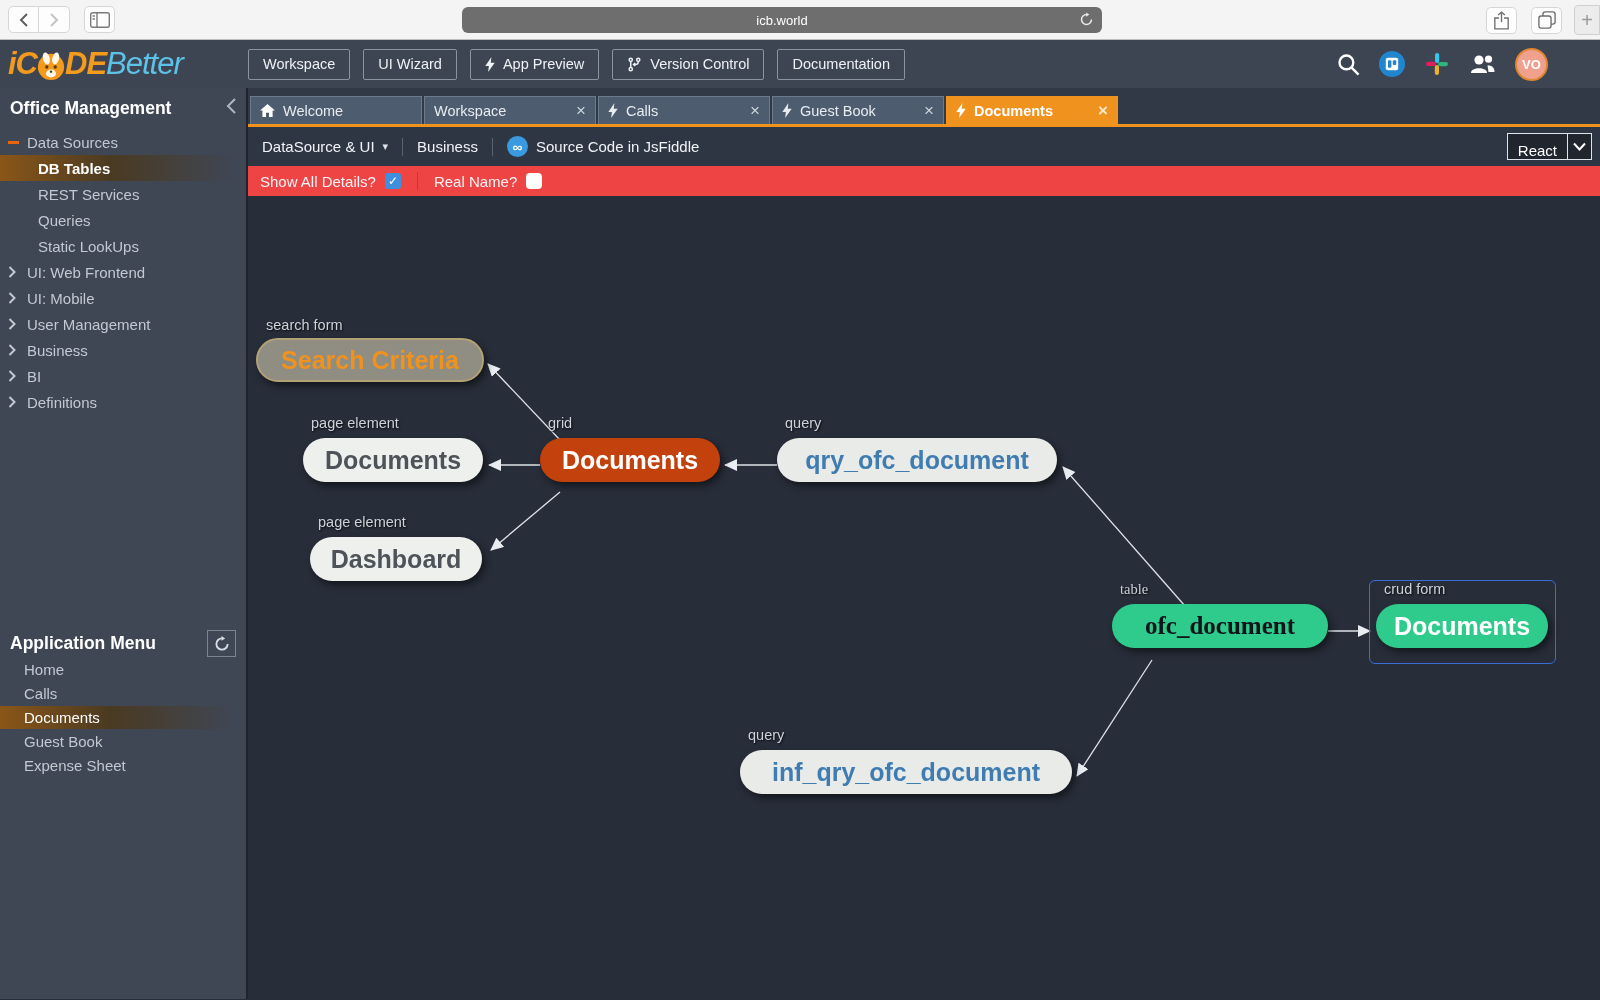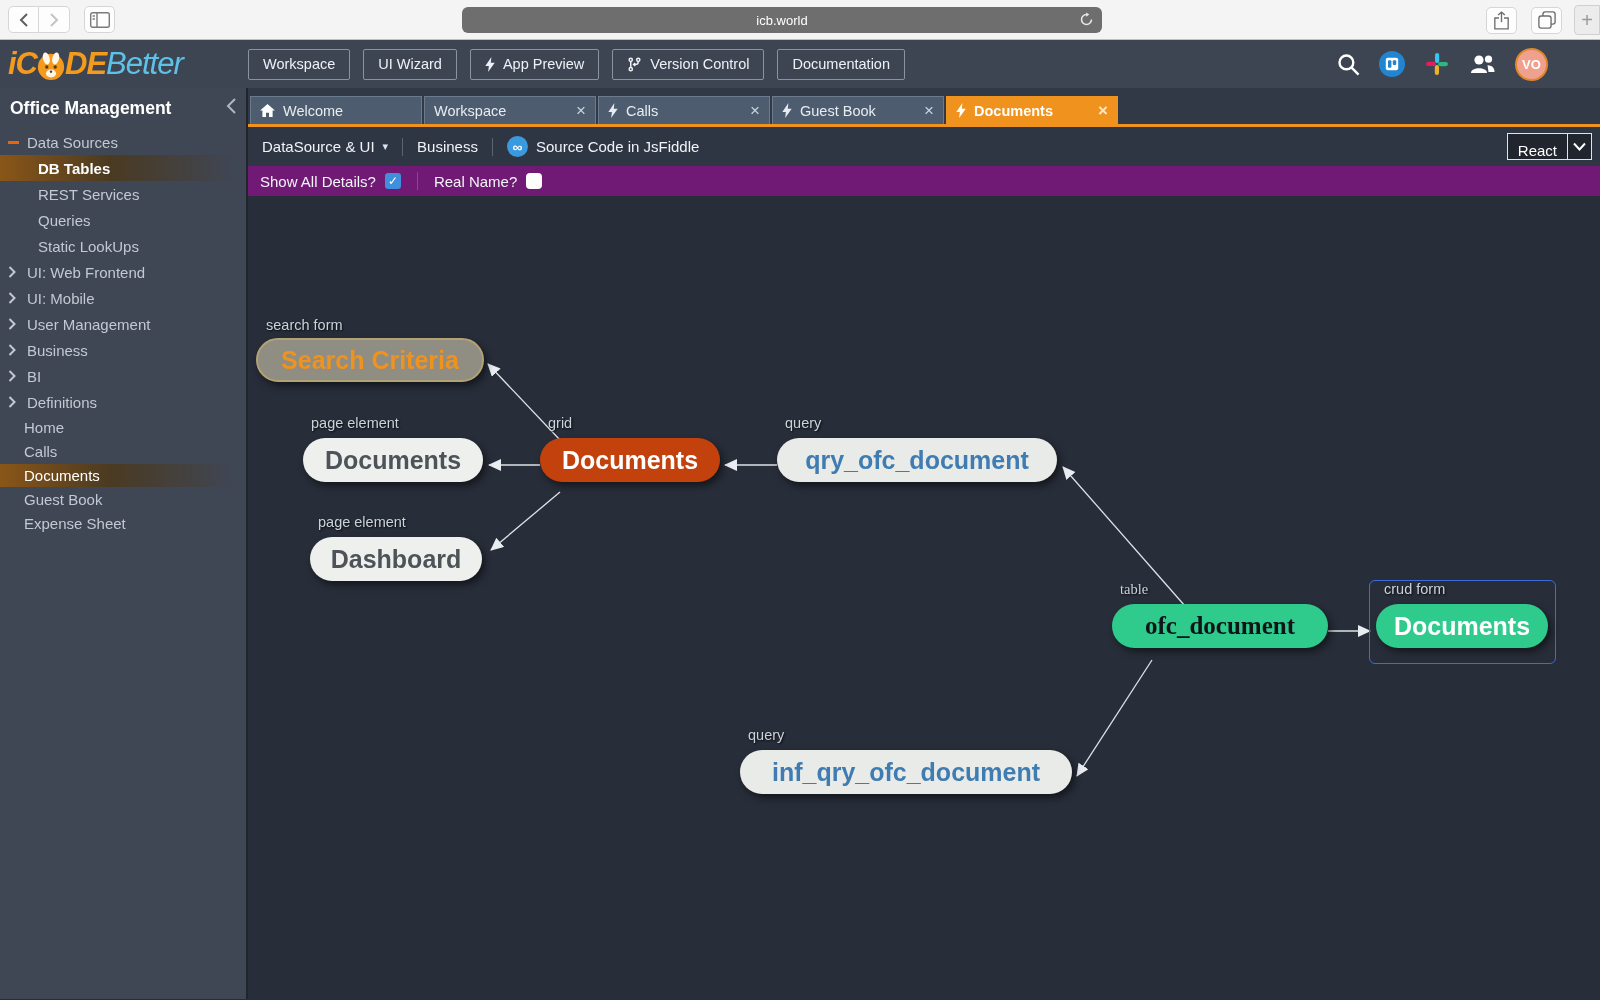--- a/index.html
+++ b/index.html
@@ -62,21 +62,21 @@
   .jsf { width:21px; height:21px; border-radius:50%; background:#3a9adf; color:#fff; font-size:14px; font-weight:bold; display:flex; align-items:center; justify-content:center; }
   .react-select { position:absolute; right:8px; top:6px; height:27px; display:flex; align-items:stretch; border:1px solid #dfe4ec; background:#20252e; color:#fff; cursor:pointer; }
   .react-select .val { padding:16px 10px; display:flex; align-items:center; font-size:15px; }
   .react-select .arr { width:24px; border-left:1px solid #dfe4ec; display:flex; align-items:center; justify-content:center; }
 
   
   .panel-head { height:30px; background:#343b48; border-top:1px solid #454d5b; display:flex; align-items:center; padding:0 12px; }
   .panel-title { color:#f0931d; font-size:16.5px; }
   .panel-ctrls { margin-left:auto; display:flex; align-items:center; gap:9px; }
   .pc { cursor:pointer; display:flex; align-items:center; }
-  .check-row { height:30px; background:#701a75; display:flex; align-items:center; padding-left:12px; color:#f2f4f7; font-size:15px; gap:10px; }
+  .check-row { height:30px; background:#ef4444; display:flex; align-items:center; padding-left:12px; color:#f2f4f7; font-size:15px; gap:10px; }
   .cbx { display:flex; align-items:center; gap:9px; cursor:pointer; }
   .box { width:16px; height:16px; border-radius:4px; background:#fdfdfd; display:flex; align-items:center; justify-content:center; font-size:12px; color:#fff; }
   .box.on { background:#3f8fdc; border-radius:3px; }
   .vdiv { width:1px; height:18px; background:#5a6373; margin:0 6px; }
 
   
   .canvas { position:relative; flex:1; background:#272d39; overflow:hidden; }
   .edges { position:absolute; left:0; top:0; }
   .node { position:absolute; height:44px; border-radius:27px; display:flex; align-items:center; justify-content:center; font-weight:bold; font-size:25px; box-shadow:3px 4px 7px rgba(0,0,0,0.5); cursor:pointer; }
   .node-label { position:absolute; top:-23px; left:8px; font-size:14.5px; font-weight:normal; color:#ccd2da; text-shadow:1px 1px 2px rgba(0,0,0,0.8); white-space:nowrap; }
@@ -298,20 +298,29 @@
           <span class="lead">
             <span class="icon ">
               <svg width="8" height="12" viewBox="0 0 8 12" fill="none" stroke="currentColor" stroke-width="2">
                 <path d="M1.5 1 L6.5 6 L1.5 11"></path>
               </svg>
             </span>
           </span>
           <span>Definitions</span>
         </div>
       </div>
+    <div class="menu-title">
+      <span>Application Menu</span>
+      <button class="refresh-btn">
+        <svg width="16" height="16" viewBox="0 0 16 16" fill="none" stroke="currentColor" stroke-width="1.9">
+            <path d="M13.6 8 A5.6 5.6 0 1 1 8 2.4"></path>
+            <path d="M7.5 0 L11.2 2.4 L7.5 4.8" fill="currentColor" stroke="none"></path>
+          </svg>
+      </button>
+    </div>
     <div class="menu-items">
         <div class="mrow">
           <span>Home</span>
         </div>
         <div class="mrow">
           <span>Calls</span>
         </div>
         <div class="mrow active">
           <span>Documents</span>
         </div>

